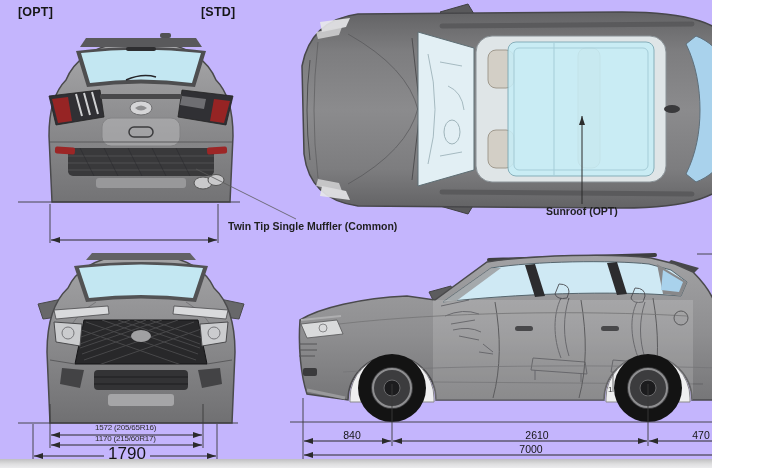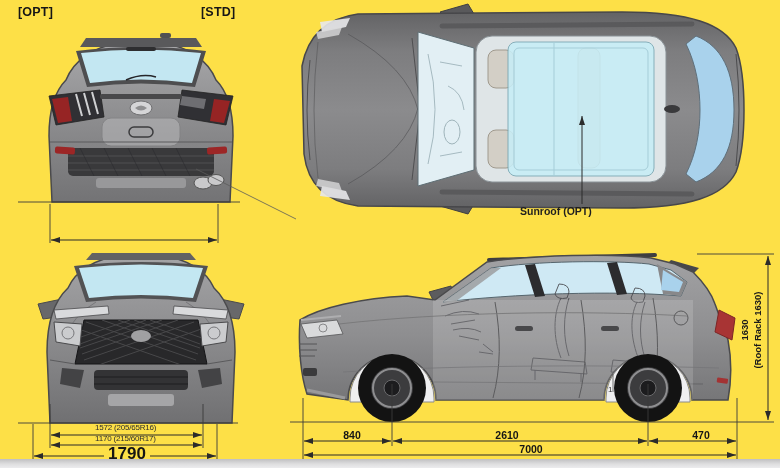--- a/index.html
+++ b/index.html
@@ -1,29 +1,29 @@
 <!DOCTYPE html>
 <html><head>
 <meta charset="utf-8">
 <style>
   html,body{margin:0;padding:0;background:#ffffff;}
-  #canvas{position:relative;width:780px;height:468px;background:#fde047;overflow:hidden;
+  #canvas{position:relative;width:712px;height:468px;background:#c4b5fd;overflow:hidden;
           font-family:"Liberation Sans", sans-serif;color:#222;}
   #canvas svg{position:absolute;}
   .t{position:absolute;white-space:nowrap;}
   .variant{left:18px;top:5px;font-size:12.5px;font-weight:700;color:#161616;letter-spacing:.2px;}
   .variant.std{left:201px;}
   .spec-block{position:absolute;font-size:8px;line-height:7.5px;letter-spacing:-0.2px;color:#2e2e2e;white-space:nowrap;}
   .spec-rear{left:86px;top:204px;}
   .spec-front{left:95px;top:423px;line-height:10.5px;}
   .muffler{left:228px;top:220px;font-size:10.5px;font-weight:700;color:#1f1f1f;}
-  .sunroof{left:520px;top:205px;font-size:10.5px;font-weight:700;color:#1f1f1f;}
-  .dim{position:absolute;font-size:10.5px;font-weight:700;color:#151515;text-align:center;white-space:nowrap;}
+  .sunroof{left:546px;top:205px;font-size:10.5px;font-weight:700;color:#1f1f1f;}
+  .dim{position:absolute;font-size:10.5px;font-weight:400;color:#151515;text-align:center;white-space:nowrap;}
   .d840{left:322px;top:429px;width:60px;}
-  .d2610{left:477px;top:429px;width:60px;}
+  .d2610{left:507px;top:429px;width:60px;}
   .d850{left:671px;top:429px;width:60px;}
   .d4300{left:501px;top:443px;width:60px;}
   .w1790{left:103px;top:444px;width:48px;font-size:17px;}
   .height-label{position:absolute;left:692px;top:317px;width:120px;height:26px;
                 transform:rotate(-90deg);transform-origin:50% 50%;
                 font-size:9.5px;font-weight:700;line-height:12.5px;text-align:center;color:#1a1a1a;}
   .callout1{left:608px;top:385px;font-size:8px;color:#333;}
   .bottom-strip{position:absolute;left:0;top:459px;width:780px;height:9px;
                 background:linear-gradient(#bfbfc1,#dededf 55%,#ececee);}
   .dims-overlay{pointer-events:none;}
@@ -247,20 +247,21 @@
       <line x1="304" y1="455" x2="736" y2="455" marker-start="url(#arr)" marker-end="url(#arr)"></line>
       <line x1="768" y1="256" x2="768" y2="420" marker-start="url(#arr)" marker-end="url(#arr)"></line>
       <line x1="582" y1="204" x2="582" y2="116" marker-end="url(#arr)"></line>
     </g>
   </svg>
 
   <div class="t variant">[OPT]</div>
   <div class="t variant std">[STD]</div>
 
 
+  <div class="t muffler">Twin Tip Single Muffler (Common)</div>
   <div class="t sunroof">Sunroof (OPT)</div>
 
   <div class="spec-block spec-front">
     <div>1572 (205/65R16)</div>
     <div>1170 (215/60R17)</div>
   </div>
 
   <div class="dim w1790">1790</div>
   <div class="dim d840">840</div>
   <div class="dim d2610">2610</div>

